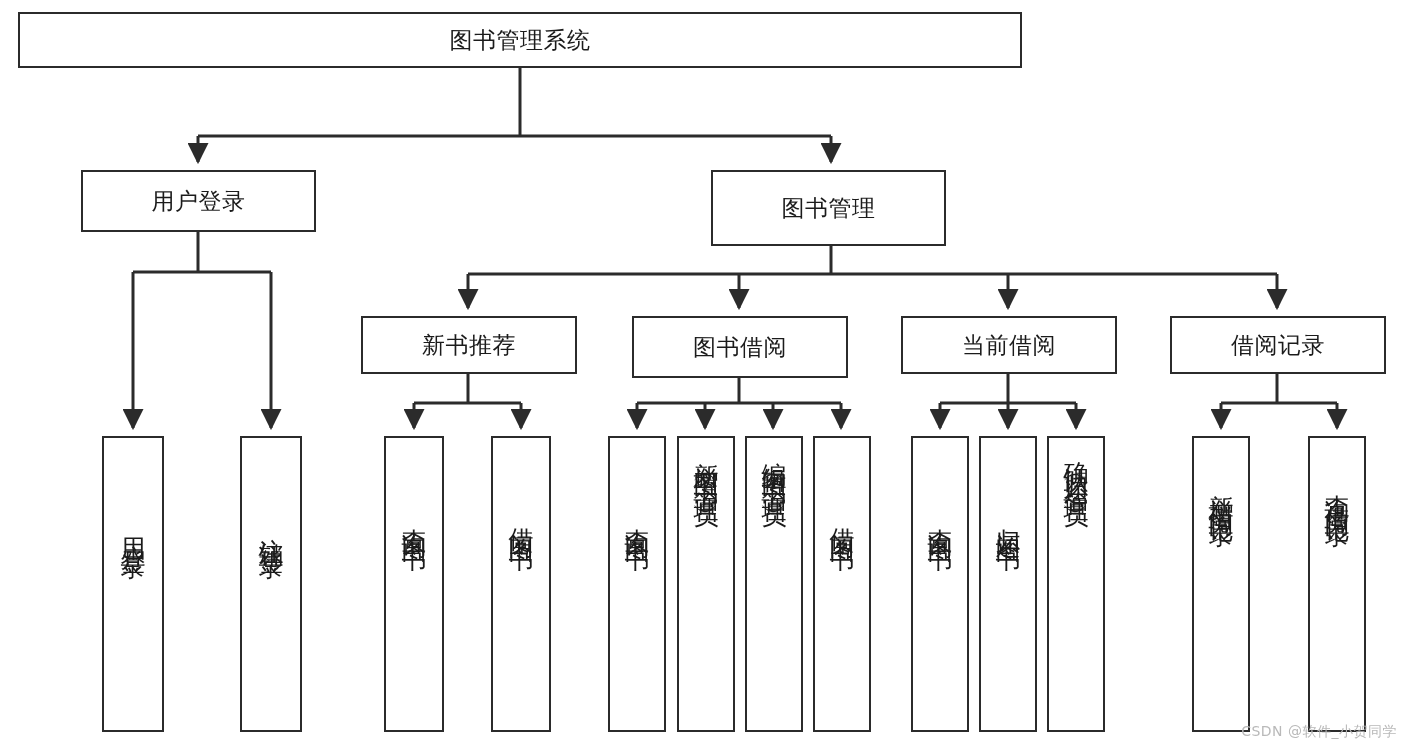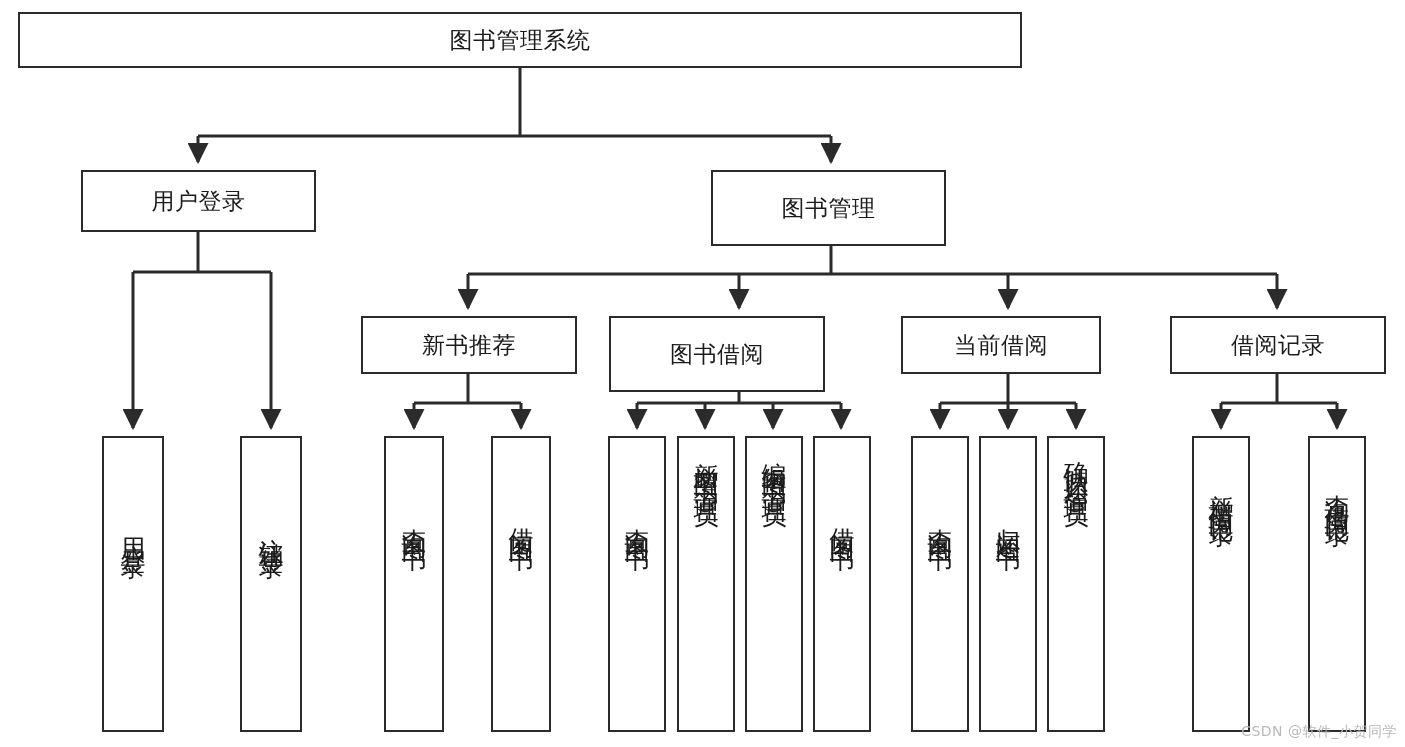--- a/index.html
+++ b/index.html
@@ -139,25 +139,25 @@
   </div>
 
   <div class="node h" style="left:711px; top:170px; width:235px; height:76px;">
     <span class="lbl">图书管理</span>
   </div>
 
   <div class="node h" style="left:361px; top:316px; width:216px; height:58px;">
     <span class="lbl">新书推荐</span>
   </div>
 
-  <div class="node h" style="left:609px; top:316px; width:216px; height:76px;">
+  <div class="node h" style="left:632px; top:316px; width:216px; height:62px;">
     <span class="lbl">图书借阅</span>
   </div>
 
-  <div class="node h" style="left:901px; top:316px; width:200px; height:58px;">
+  <div class="node h" style="left:901px; top:316px; width:216px; height:58px;">
     <span class="lbl">当前借阅</span>
   </div>
 
   <div class="node h" style="left:1170px; top:316px; width:216px; height:58px;">
     <span class="lbl">借阅记录</span>
   </div>
 
   <div class="node v" style="left:102px; top:436px; width:62px; height:296px; padding-top:80px;">
     <span class="lbl">用户登录</span>
   </div>

